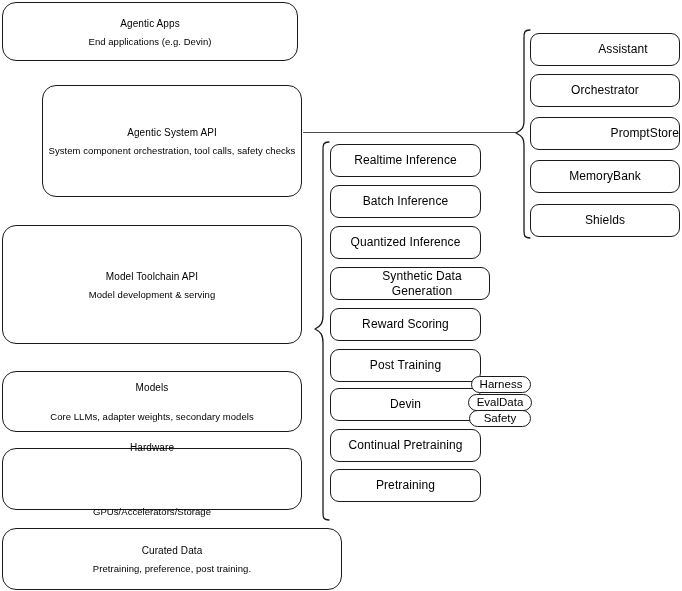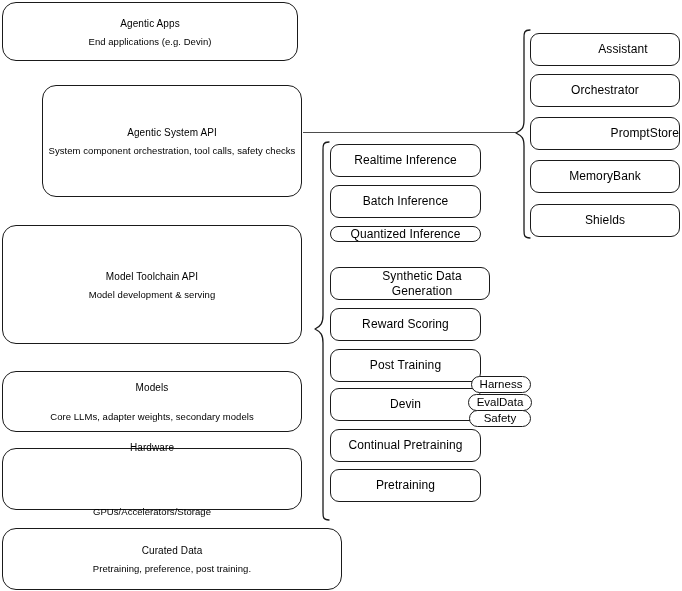--- a/index.html
+++ b/index.html
@@ -157,21 +157,21 @@
              L 12 202
              C 12 207, 12 210, 18 210"></path>
   </svg>
 
   <div class="pill-box" style="left:330px; top:144px; width:151px; height:33px;">
     <span>Realtime Inference</span>
   </div>
   <div class="pill-box" style="left:330px; top:185px; width:151px; height:33px;">
     <span>Batch Inference</span>
   </div>
-  <div class="pill-box" style="left:330px; top:226px; width:151px; height:16px;">
+  <div class="pill-box" style="left:330px; top:226px; width:151px; height:33px;">
     <span>Quantized Inference</span>
   </div>
   <div class="pill-box" style="left:330px; top:267px; width:160px; height:33px;padding-left:24px;">
     <span>Synthetic Data Generation</span>
   </div>
   <div class="pill-box" style="left:330px; top:308px; width:151px; height:33px;">
     <span>Reward Scoring</span>
   </div>
   <div class="pill-box" style="left:330px; top:349px; width:151px; height:33px;justify-content:center;">
     <span>Post Training</span>

